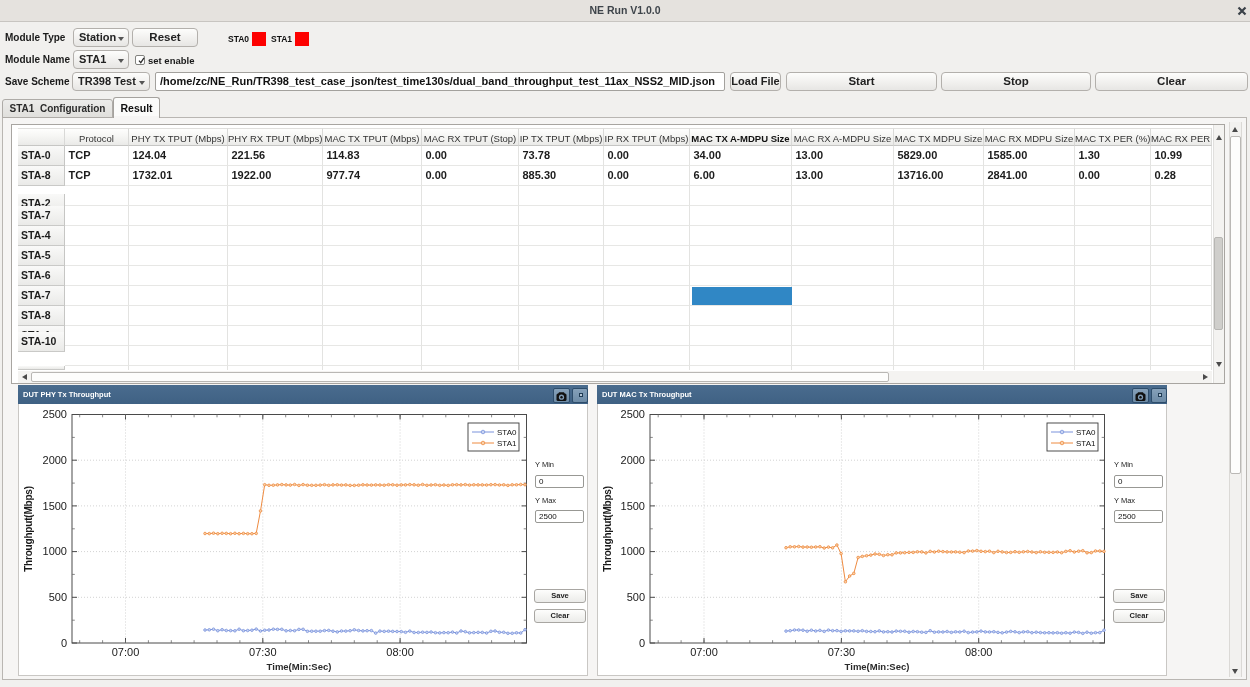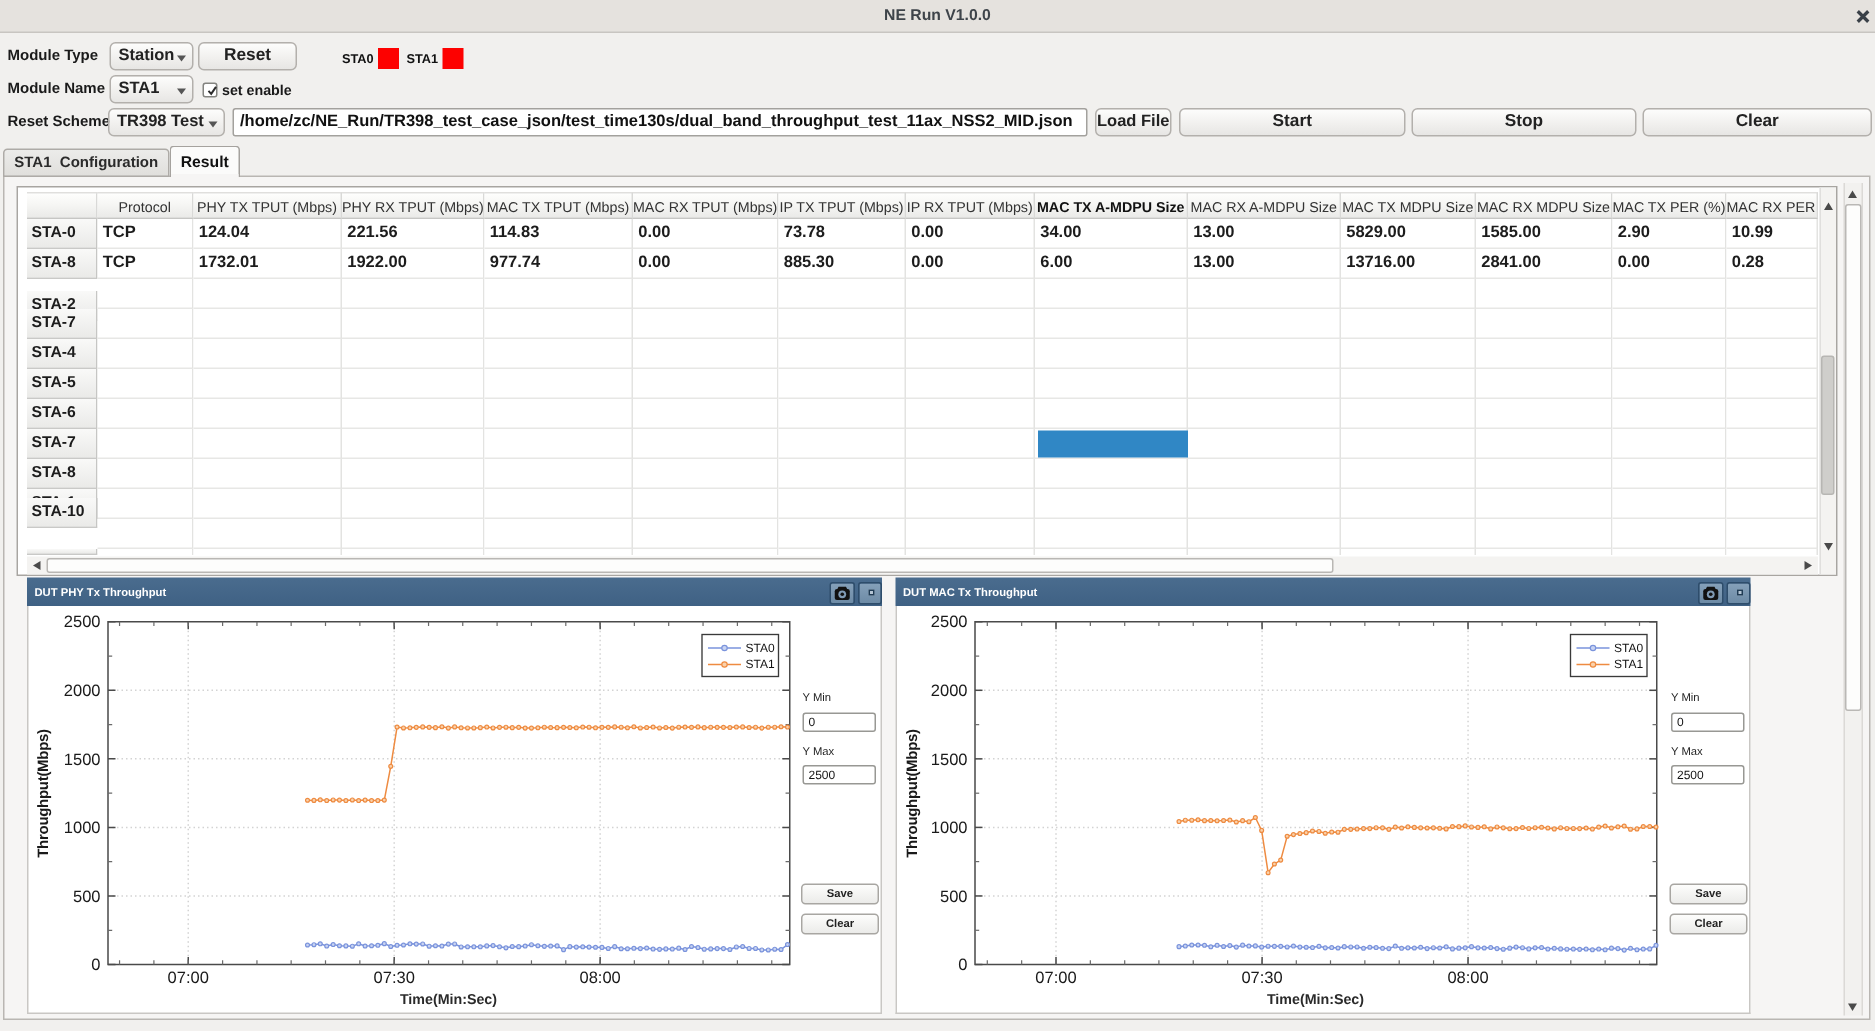--- a/index.html
+++ b/index.html
@@ -22,21 +22,21 @@
 <body>
 
 <div class="abs" style="left:0;top:0;width:1250px;height:22px;background:#e5e2de;border-bottom:1px solid #c8c5c1"></div>
 <div class="abs" style="left:0;top:4px;width:1250px;text-align:center;font-size:10.5px;font-weight:bold;color:#3e444a">NE Run V1.0.0</div>
 <svg class="abs" style="left:1237px;top:6px" width="10" height="10">
     <path d="M1.5 1.5 L8.5 8.5 M8.5 1.5 L1.5 8.5" stroke="#3a4148" stroke-width="2.2"></path>
   </svg>
 
 <div class="lbl" style="left:5px;top:32px">Module Type</div>
 <div class="lbl" style="left:5px;top:54px">Module Name</div>
-<div class="lbl" style="left:5px;top:76px">Reset Scheme</div>
+<div class="lbl" style="left:5px;top:76px">Save Scheme</div>
 <div class="dd" style="left:73px;top:28px;width:56px">Station</div>
 <div class="btn" style="left:132px;top:28px;width:66px">Reset</div>
 <div class="abs" style="left:228px;top:34px;font-size:8.5px;font-weight:bold;color:#111">STA0</div>
 <div class="abs" style="left:252px;top:32px;width:14px;height:14px;background:#fd0100"></div>
 <div class="abs" style="left:271px;top:34px;font-size:8.5px;font-weight:bold;color:#111">STA1</div>
 <div class="abs" style="left:295px;top:32px;width:14px;height:14px;background:#fd0100"></div>
 <div class="dd" style="left:73px;top:50px;width:56px">STA1</div>
 <div class="abs" style="left:135px;top:55px;width:10px;height:10px;background:#fff;border:1px solid #848480;border-radius:2px"></div>
 <svg class="abs" style="left:137.5px;top:57px" width="7" height="7">
     <path d="M1 3.6 L2.8 5.6 L6 0.9" stroke="#2d2d2d" stroke-width="1.3" fill="none"></path>
@@ -53,42 +53,42 @@
 <div class="abs" style="left:2px;top:99px;width:111px;height:19px;background:linear-gradient(#ececea,#e0dfdc);border:1px solid #aeaba7;border-radius:3px 3px 0 0;font-size:10px;font-weight:bold;color:#2b2b2b;text-align:center;line-height:18px;white-space:pre">STA1  Configuration</div>
 <div class="abs" style="left:113px;top:97px;width:47px;height:21px;background:#fbfbfa;border:1px solid #a5a29e;border-bottom:none;border-radius:3px 3px 0 0;font-size:10.5px;font-weight:bold;color:#111;text-align:center;line-height:20px">Result</div>
 <div class="abs" style="left:114px;top:116px;width:45px;height:3px;background:#f6f5f4"></div>
 
 <div class="abs" style="left:11px;top:124px;width:1214px;height:260px;background:#fff;border:1px solid #a8a5a1"></div>
 <div class="th" style="left:18px;width:47px"></div>
 <div class="th" style="left:65px;width:64px">Protocol</div>
 <div class="th" style="left:129px;width:99px">PHY TX TPUT (Mbps)</div>
 <div class="th" style="left:228px;width:95px">PHY RX TPUT (Mbps)</div>
 <div class="th" style="left:323px;width:99px">MAC TX TPUT (Mbps)</div>
-<div class="th" style="left:422px;width:97px">MAC RX TPUT (Mbps)</div>
+<div class="th" style="left:422px;width:97px">MAC RX TPUT (Stop)</div>
 <div class="th" style="left:519px;width:85px">IP TX TPUT (Mbps)</div>
 <div class="th" style="left:604px;width:86px">IP RX TPUT (Mbps)</div>
 <div class="th hb" style="left:690px;width:102px">MAC TX A-MDPU Size</div>
 <div class="th" style="left:792px;width:102px">MAC RX A-MDPU Size</div>
 <div class="th" style="left:894px;width:90px">MAC TX MDPU Size</div>
 <div class="th" style="left:984px;width:91px">MAC RX MDPU Size</div>
 <div class="th" style="left:1075px;width:76px">MAC TX PER (%)</div>
 <div class="th" style="left:1151px;width:61px">MAC RX PER (%)</div>
 <div class="rh" style="left:18px;top:146px;width:47px">STA-0</div>
 <div class="td" style="left:65px;top:146px;width:64px">TCP</div>
 <div class="td" style="left:129px;top:146px;width:99px">124.04</div>
 <div class="td" style="left:228px;top:146px;width:95px">221.56</div>
 <div class="td" style="left:323px;top:146px;width:99px">114.83</div>
 <div class="td" style="left:422px;top:146px;width:97px">0.00</div>
 <div class="td" style="left:519px;top:146px;width:85px">73.78</div>
 <div class="td" style="left:604px;top:146px;width:86px">0.00</div>
 <div class="td" style="left:690px;top:146px;width:102px">34.00</div>
 <div class="td" style="left:792px;top:146px;width:102px">13.00</div>
 <div class="td" style="left:894px;top:146px;width:90px">5829.00</div>
 <div class="td" style="left:984px;top:146px;width:91px">1585.00</div>
-<div class="td" style="left:1075px;top:146px;width:76px">2.90</div>
+<div class="td" style="left:1075px;top:146px;width:76px">1.30</div>
 <div class="td" style="left:1151px;top:146px;width:61px">10.99</div>
 <div class="rh" style="left:18px;top:166px;width:47px">STA-8</div>
 <div class="td" style="left:65px;top:166px;width:64px">TCP</div>
 <div class="td" style="left:129px;top:166px;width:99px">1732.01</div>
 <div class="td" style="left:228px;top:166px;width:95px">1922.00</div>
 <div class="td" style="left:323px;top:166px;width:99px">977.74</div>
 <div class="td" style="left:422px;top:166px;width:97px">0.00</div>
 <div class="td" style="left:519px;top:166px;width:85px">885.30</div>
 <div class="td" style="left:604px;top:166px;width:86px">0.00</div>
 <div class="td" style="left:690px;top:166px;width:102px">6.00</div>

